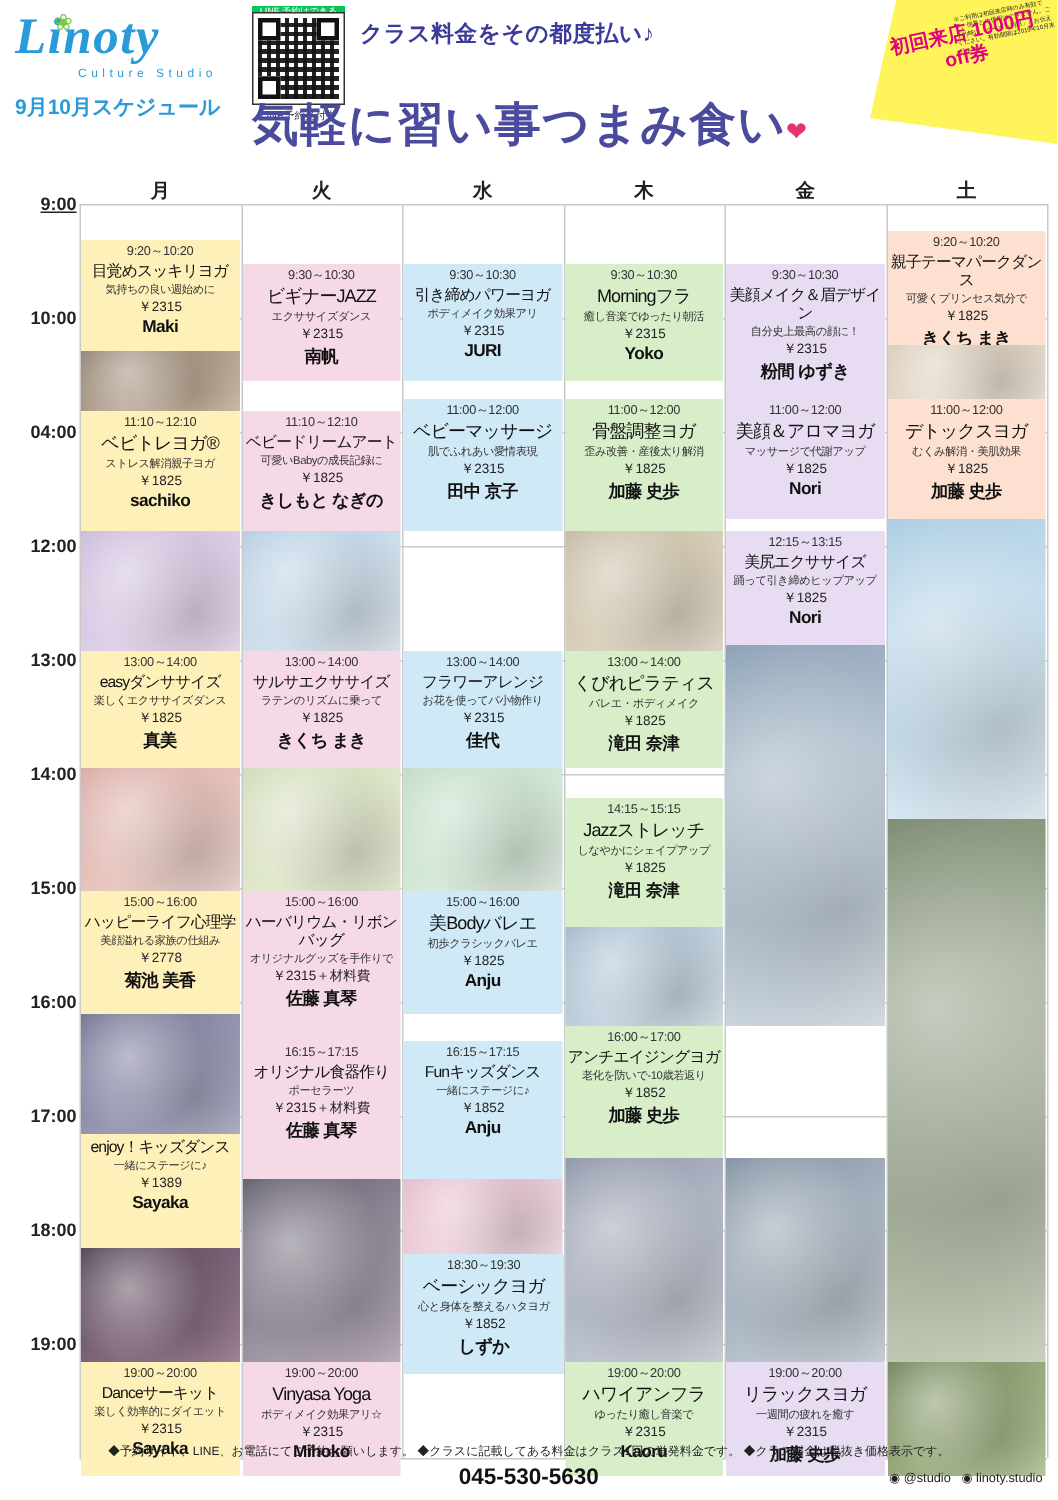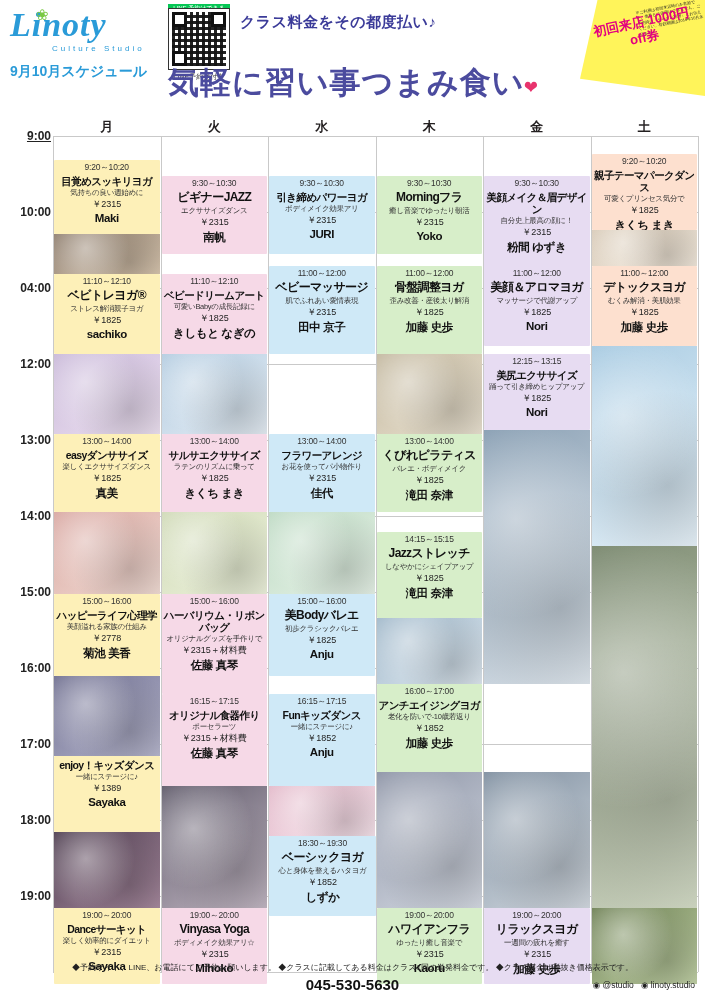--- a/index.html
+++ b/index.html
@@ -67,21 +67,21 @@
   .timecol { position:absolute; left:0; top:18px; width:46px; height:822px; }
   .tlabel { position:absolute; left:0; width:44px; text-align:right; font-size:12px; font-weight:bold; color:#222; }
   .hline { position:absolute; left:46px; height:1px; background:#c9c9c9; width:645px;}
   .vline { position:absolute; top:0; width:1px; background:#c9c9c9; }
 
   .cell {
     position:absolute; overflow:hidden; border-radius:1px;
     text-align:center; padding:2px 1px 0;
   }
   .c-time { font-size:8.5px; color:#333; letter-spacing:-0.2px; }
-  .c-title { font-size:12px; font-weight:bold; color:#111; letter-spacing:-0.6px; line-height:1.15; margin-top:1px;}
+  .c-title { font-size:12px; font-weight:normal; color:#111; letter-spacing:-0.6px; line-height:1.15; margin-top:1px;}
   .c-title.sm { font-size:10.5px; }
   .c-desc { font-size:7.5px; color:#333; letter-spacing:-0.3px; line-height:1.2; margin-top:1px;}
   .c-price { font-size:9px; color:#222; margin-top:1px;}
   .c-inst { font-size:11.5px; font-weight:bold; color:#111; margin-top:1px; letter-spacing:-0.4px;}
 
   .photo { position:absolute; overflow:hidden; }
   .photo .ph-in { width:100%; height:100%; }
 
   
   .footer { position:absolute; left:0; top:962px; width:705px; height:38px; }

